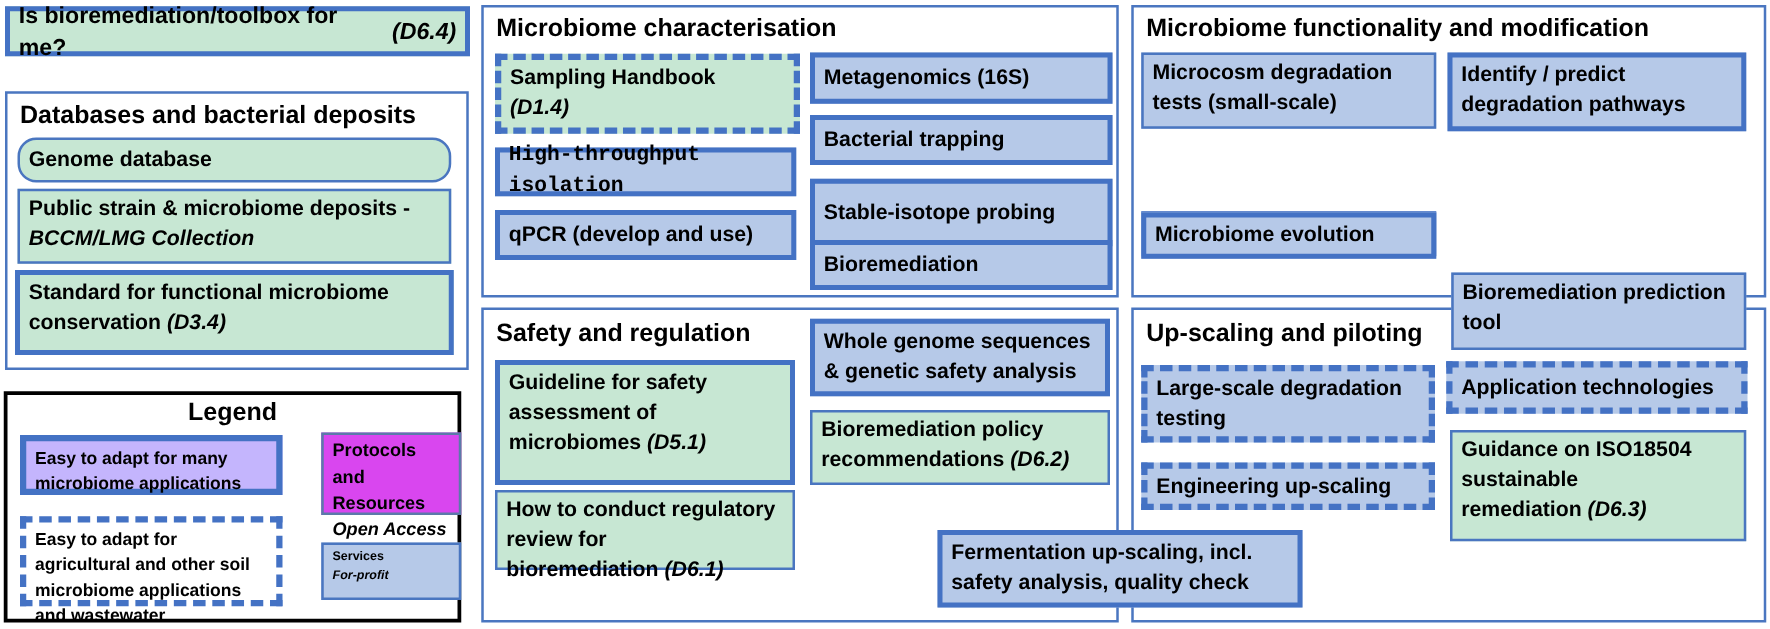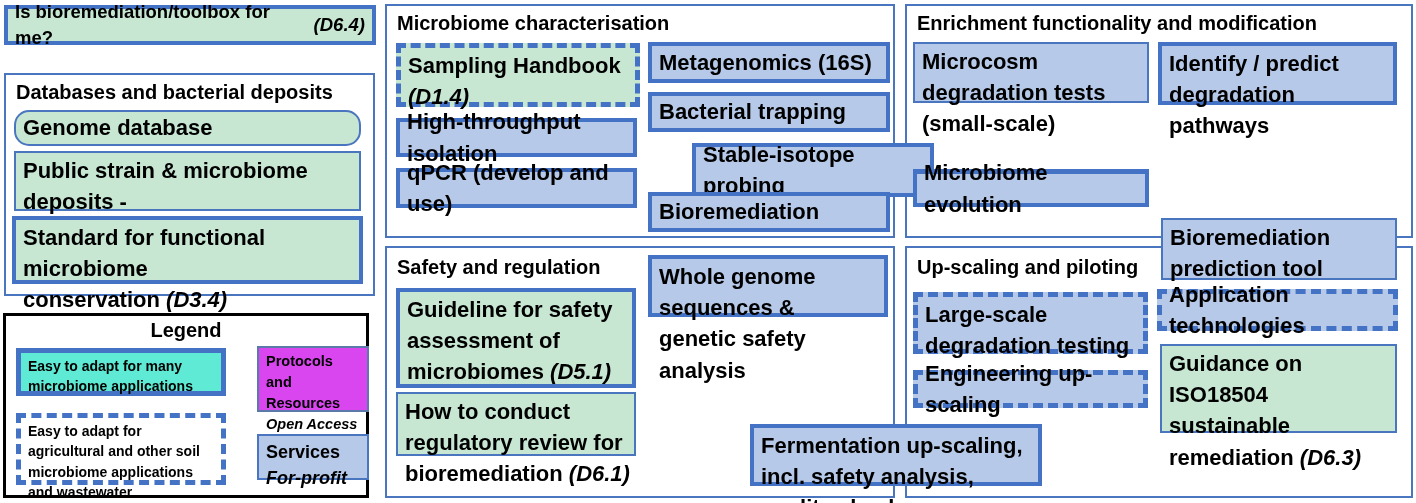--- a/index.html
+++ b/index.html
@@ -5,21 +5,21 @@
   html,body{margin:0;padding:0;background:#fff;}
   .canvas{
     position:relative;width:1416px;height:503px;background:#ffffff;
     font-family:"Liberation Sans",sans-serif;font-weight:bold;color:#000;
     overflow:hidden;
   }
   .sect{position:absolute;background:#fff;border:2px solid #4a76c0;box-sizing:border-box;z-index:1;}
   .sect-title{font-size:20px;padding:6px 0 0 10px;white-space:nowrap;}
   .bx{
     position:absolute;box-sizing:border-box;z-index:2;
-    font-size:22px;line-height:1.42;padding:2px 7px;
+    font-size:17px;line-height:1.42;padding:2px 7px;
   }
   .vc{display:flex;align-items:center;}
   .fill-g{background:#c7e7d3;}
   .fill-b{background:#b6c9e8;}
   .b-thin{border:2px solid #4a76c0;}
   .b-thick{border:4px solid #4472c4;}
   .b-dash{border:5px dashed #4472c4;}
   .code{font-style:italic;}
   .blk{display:block;}
   .float{z-index:4;}
@@ -27,24 +27,24 @@
   .legend{
     position:absolute;left:3px;top:313px;width:366px;height:185px;box-sizing:border-box;
     border:3px solid #000;background-color:#fff;z-index:1;
     background-image:linear-gradient(#dededeе 1px, transparent 1px),
                      linear-gradient(#dedede 1px, transparent 1px),
                      linear-gradient(90deg,#dedede 1px, transparent 1px);
     background-size:9px 9px;
   }
   .legend-title{font-size:20px;text-align:center;padding-top:3px;}
   .lg-item{position:absolute;box-sizing:border-box;font-size:14px;line-height:1.45;padding:3px 7px;z-index:2;}
-  .lg-b1{left:10px;top:32px;width:210px;height:48px;border:5px solid #4472c4;background:#5eead4;}
+  .lg-b1{left:10px;top:32px;width:210px;height:48px;border:5px solid #4472c4;background:#c4b5fd;}
   .lg-b2{left:10px;top:97px;width:210px;height:72px;border:5px dashed #4472c4;background:#fff;}
   .lg-b3{left:251px;top:30px;width:112px;height:66px;border:2px solid #5b7aa9;background:#d946ef;font-size:14.5px;}
-  .lg-b4{left:251px;top:118px;width:112px;height:46px;border:2px solid #4a76c0;background:#b6c9e8;font-size:18px;}
+  .lg-b4{left:251px;top:118px;width:112px;height:46px;border:2px solid #4a76c0;background:#b6c9e8;font-size:10px;}
 </style>
 </head>
 <body>
 
 <div class="canvas">
 
   <div class="bx vc fill-g b-thick" style="left:4px;top:5px;width:372px;height:40px;font-size:18.5px;">
     <span>Is bioremediation/toolbox for me?</span>&nbsp;<span class="code">(D6.4)</span>
   </div>
 
@@ -80,58 +80,61 @@
     </div>
   </div>
 
   <div class="sect" style="left:385px;top:4px;width:510px;height:234px;">
     <div class="sect-title">Microbiome characterisation</div>
   </div>
   <div class="bx fill-g b-dash" style="left:396px;top:43px;width:244px;height:64px;">
     <span>Sampling Handbook</span>
     <span class="code blk">(D1.4)</span>
   </div>
-  <div class="bx vc fill-b b-thick" style="left:396px;top:118px;width:241px;height:39px;">
+  <div class="bx vc fill-b b-thick" style="left:396px;top:118px;width:241px;height:39px;font-family:Liberation Mono, monospace;">
     <span>High-throughput isolation</span>
   </div>
   <div class="bx vc fill-b b-thick" style="left:396px;top:168px;width:241px;height:40px;">
     <span>qPCR (develop and use)</span>
   </div>
   <div class="bx vc fill-b b-thick" style="left:648px;top:42px;width:242px;height:41px;">
     <span>Metagenomics (16S)</span>
   </div>
   <div class="bx vc fill-b b-thick" style="left:648px;top:92px;width:242px;height:40px;">
     <span>Bacterial trapping</span>
   </div>
-  <div class="bx vc fill-b b-thick" style="left:648px;top:143px;width:242px;height:54px;margin-left:44px;">
+  <div class="bx vc fill-b b-thick" style="left:648px;top:143px;width:242px;height:54px;">
     <span>Stable-isotope probing</span>
   </div>
   <div class="bx vc fill-b b-thick" style="left:648px;top:192px;width:242px;height:40px;">
     <span>Bioremediation</span>
   </div>
 
   <div class="sect" style="left:385px;top:246px;width:510px;height:252px;">
     <div class="sect-title" style="padding-top:8px;">Safety and regulation</div>
   </div>
   <div class="bx fill-g b-thick" style="left:396px;top:288px;width:240px;height:100px;">
     <span>Guideline for safety assessment of microbiomes</span>&nbsp;<span class="code">(D5.1)</span>
   </div>
   <div class="bx fill-g b-thin" style="left:396px;top:392px;width:240px;height:64px;">
     <span>How to conduct regulatory review for bioremediation</span>&nbsp;<span class="code">(D6.1)</span>
   </div>
   <div class="bx fill-b b-thick" style="left:648px;top:255px;width:240px;height:62px;">
     <span>Whole  genome sequences &amp; genetic safety analysis</span>
   </div>
+  <div class="bx fill-g b-thin" style="left:648px;top:328px;width:240px;height:60px;">
+    <span>Bioremediation policy recommendations</span>&nbsp;<span class="code">(D6.2)</span>
+  </div>
 
   <div class="bx fill-b b-thick float" style="left:750px;top:424px;width:292px;height:62px;">
     <span>Fermentation up-scaling, incl. safety analysis, quality check</span>
   </div>
 
   <div class="sect" style="left:905px;top:4px;width:508px;height:234px;">
-    <div class="sect-title">Enrichment functionality and modification</div>
+    <div class="sect-title">Microbiome functionality and modification</div>
   </div>
   <div class="bx fill-b b-thin" style="left:913px;top:42px;width:236px;height:61px;">
     <span>Microcosm degradation tests (small-scale)</span>
   </div>
   <div class="bx fill-b b-thick" style="left:1158px;top:42px;width:239px;height:63px;">
     <span>Identify / predict degradation pathways</span>
   </div>
   <div class="bx vc fill-b b-thick" style="left:913px;top:121px;width:236px;height:36px;margin-top:48px;">
     <span>Enrichment cultures</span>
   </div>

